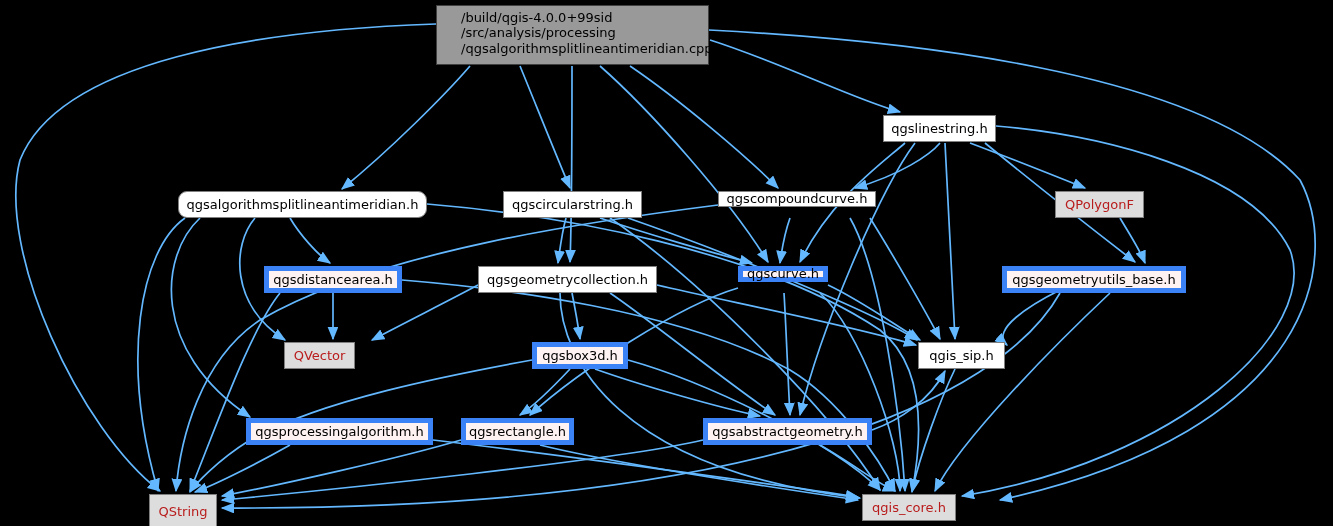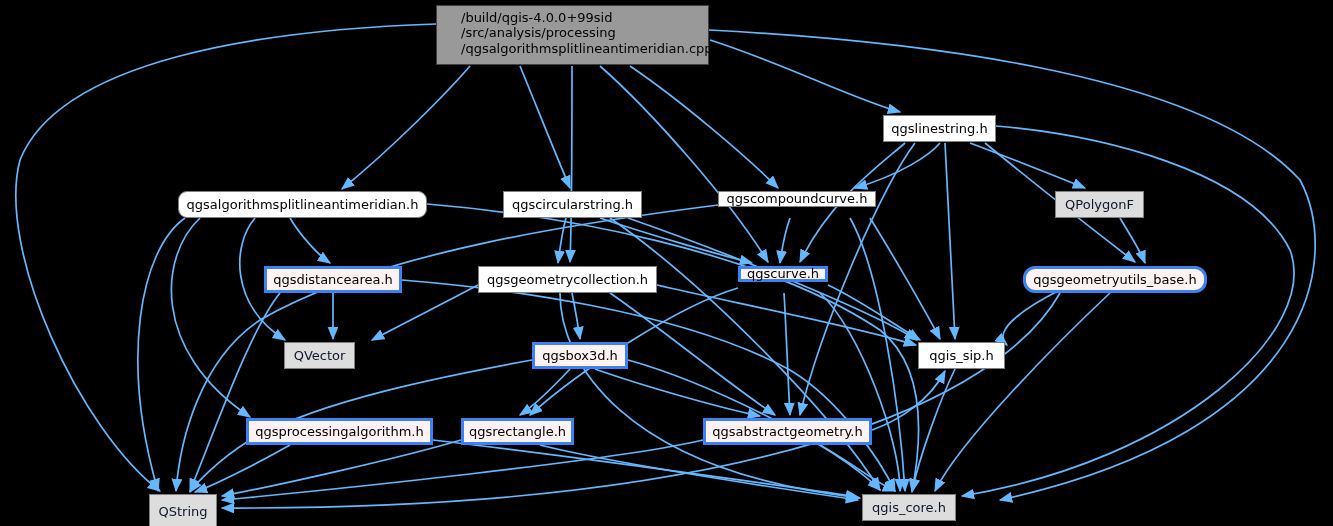--- a/index.html
+++ b/index.html
@@ -6,22 +6,22 @@
   #stage{position:relative;width:1333px;height:526px;background:#000;overflow:hidden;
          font-family:"DejaVu Sans","Liberation Sans",sans-serif;}
   svg#edges{position:absolute;left:0;top:0;width:1333px;height:526px;}
   .node{position:absolute;box-sizing:border-box;display:flex;align-items:center;
         justify-content:center;white-space:pre;line-height:1.18;}
   .n-text{display:block;text-align:center;}
   .t-root{background:#999999;border:1px solid #404040;color:#000;font-size:13px;
           align-items:flex-start;justify-content:flex-start;padding:4px 24px;}
   .t-root .n-text{text-align:left;}
   .t-plain{background:#ffffff;border:1px solid #808080;color:#000;font-size:13px;}
-  .t-grey{background:#dddddd;border:1px solid #808080;color:#0f172a;font-size:13px;}
-  .t-red{background:#fff2f2;border:3px solid #3b82f6;color:#000;font-size:13px;}
+  .t-grey{background:#dddddd;border:1px solid #808080;color:#b91c1c;font-size:13px;}
+  .t-red{background:#fff2f2;border:5px solid #3b82f6;color:#000;font-size:13px;}
 </style>
 </head>
 <body>
 
 <div id="stage">
   <svg id="edges" viewBox="0 0 1333 526" xmlns="http://www.w3.org/2000/svg">
     <defs>
       <marker id="ah" markerWidth="9" markerHeight="9" refX="7.2" refY="3.2" orient="auto" markerUnits="strokeWidth">
         <path d="M0,0 L8,3.2 L0,6.4 z" fill="#63b8ff"></path>
       </marker>
@@ -90,21 +90,21 @@
 /src/analysis/processing
 /qgsalgorithmsplitlineantimeridian.cpp</span></div>
       <div class="node t-plain" style="left: 883px; top: 115px; width: 113px; height: 27px;"><span class="n-text">qgslinestring.h</span></div>
       <div class="node t-plain" style="left: 178px; top: 191px; width: 249px; height: 27px; border-radius: 9px;"><span class="n-text">qgsalgorithmsplitlineantimeridian.h</span></div>
       <div class="node t-plain" style="left: 503px; top: 191px; width: 139px; height: 27px;"><span class="n-text">qgscircularstring.h</span></div>
       <div class="node t-plain" style="left: 718px; top: 191px; width: 158px; height: 16px;"><span class="n-text">qgscompoundcurve.h</span></div>
       <div class="node t-grey" style="left: 1055px; top: 191px; width: 89px; height: 27px;"><span class="n-text">QPolygonF</span></div>
       <div class="node t-red" style="left: 264px; top: 266px; width: 138px; height: 27px;"><span class="n-text">qgsdistancearea.h</span></div>
       <div class="node t-plain" style="left: 478px; top: 266px; width: 179px; height: 27px;"><span class="n-text">qgsgeometrycollection.h</span></div>
       <div class="node t-red" style="left: 738px; top: 266px; width: 90px; height: 16px;"><span class="n-text">qgscurve.h</span></div>
-      <div class="node t-red" style="left: 1023px; top: 266px; width: 184px; height: 27px; border-radius: 12px;"><span class="n-text">qgsgeometryutils_base.h</span></div>
+      <div class="node t-red" style="left: 1002px; top: 266px; width: 184px; height: 27px;"><span class="n-text">qgsgeometryutils_base.h</span></div>
       <div class="node t-grey" style="left: 284px; top: 342px; width: 71px; height: 27px;"><span class="n-text">QVector</span></div>
       <div class="node t-red" style="left: 532px; top: 342px; width: 96px; height: 27px;"><span class="n-text">qgsbox3d.h</span></div>
       <div class="node t-plain" style="left: 918px; top: 342px; width: 87px; height: 27px;"><span class="n-text">qgis_sip.h</span></div>
       <div class="node t-red" style="left: 246px; top: 418px; width: 187px; height: 27px;"><span class="n-text">qgsprocessingalgorithm.h</span></div>
       <div class="node t-red" style="left: 461px; top: 418px; width: 113px; height: 27px;"><span class="n-text">qgsrectangle.h</span></div>
       <div class="node t-red" style="left: 703px; top: 418px; width: 169px; height: 27px;"><span class="n-text">qgsabstractgeometry.h</span></div>
       <div class="node t-grey" style="left: 149px; top: 494px; width: 68px; height: 35px;"><span class="n-text">QString</span></div>
       <div class="node t-grey" style="left: 862px; top: 494px; width: 94px; height: 27px;"><span class="n-text">qgis_core.h</span></div>
     </div>
 </div>

